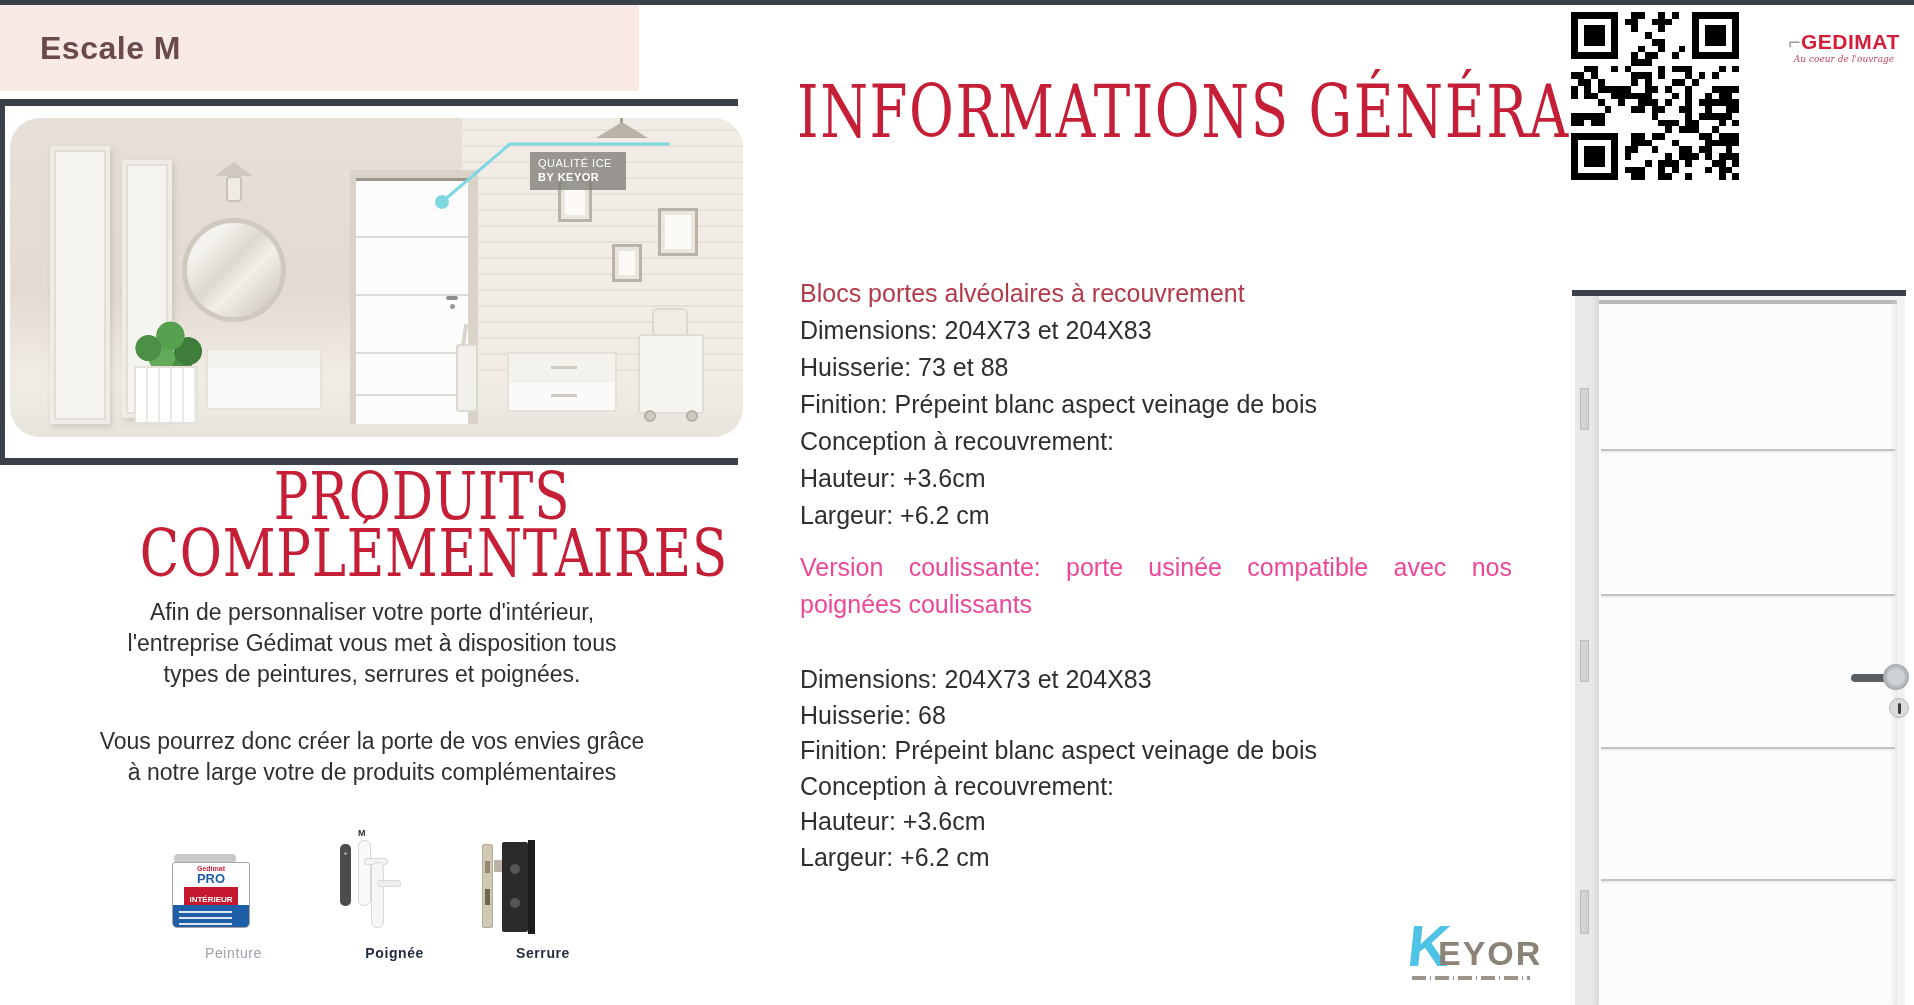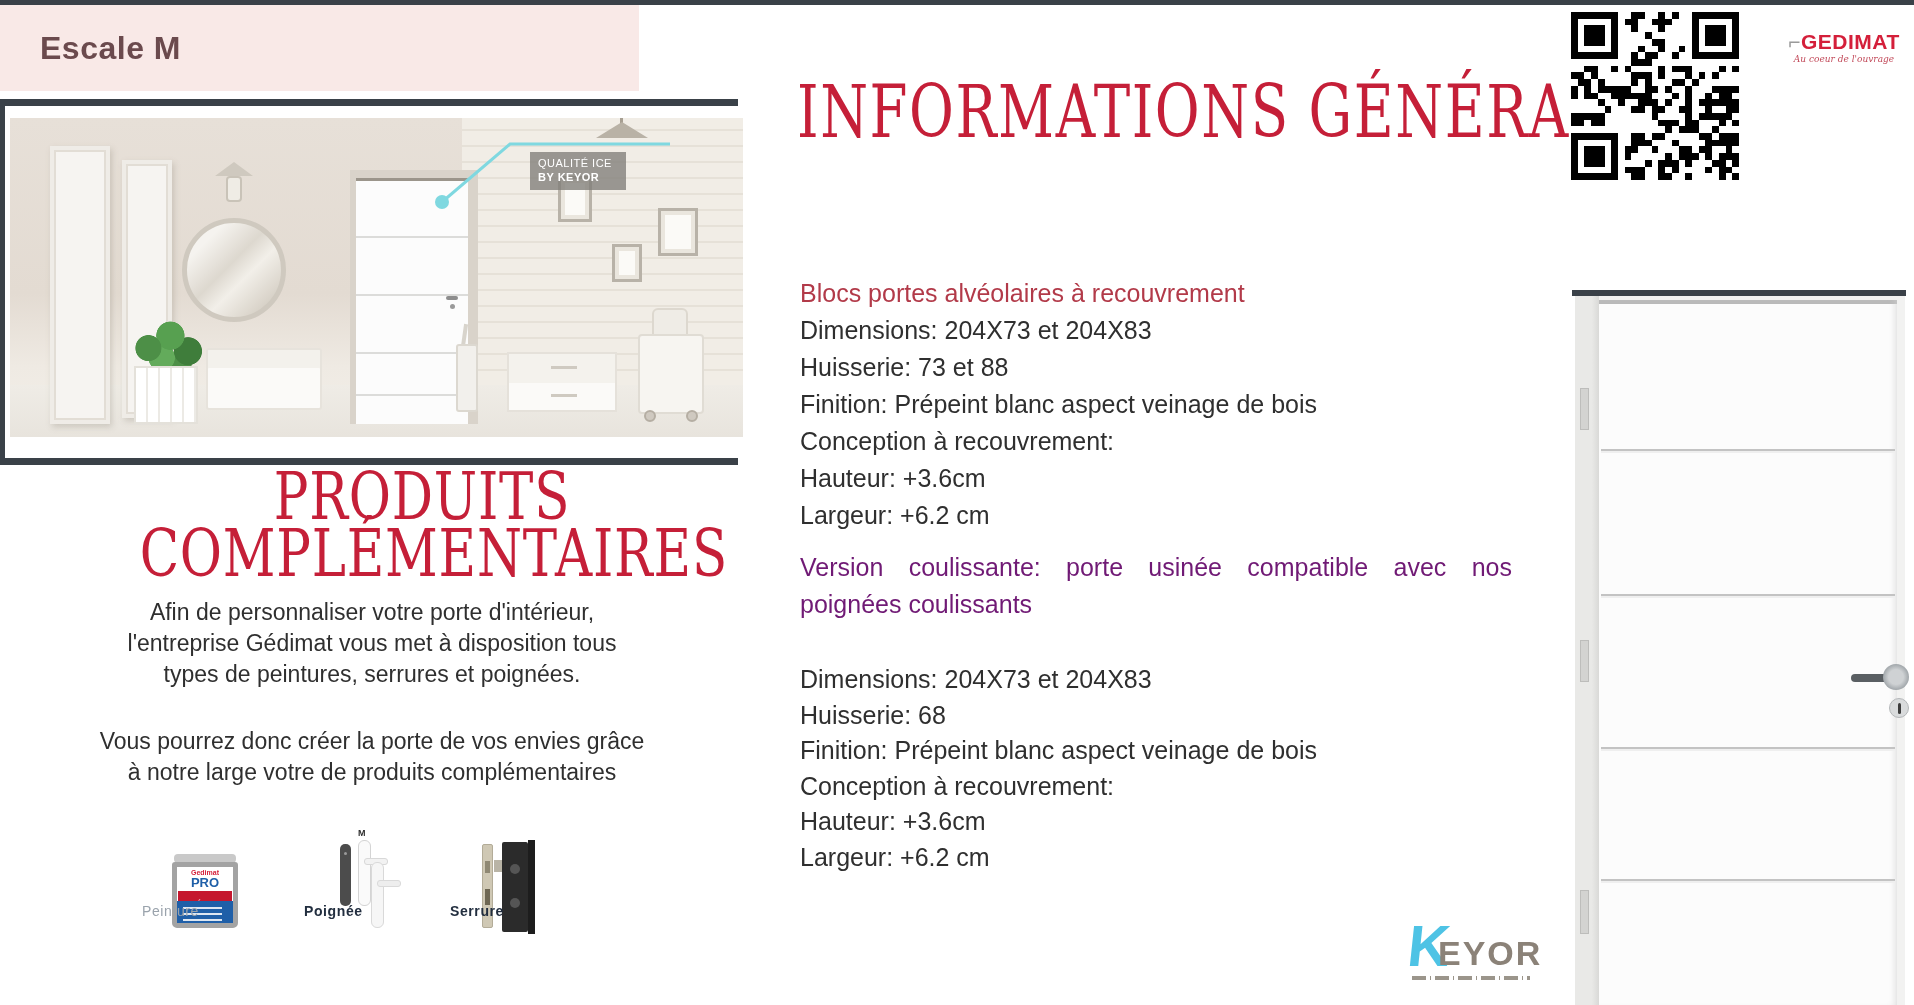--- a/index.html
+++ b/index.html
@@ -18,21 +18,21 @@
 
   
   .pink-band { position:absolute; left:0; top:5px; width:639px; height:86px;
                background:#f9e9e7; display:flex; align-items:center; }
   .escale-title { margin-left:40px; font-size:32px; font-weight:bold;
                   color:#6b4a4d; letter-spacing:.5px; }
 
   
   .photo { position:absolute; left:10px; top:118px; width:733px; height:319px;
            background:linear-gradient(180deg,#e7e0d8 0%, #e3dbd2 55%, #efeae3 78%, #f2efe9 100%);
-           overflow:hidden; }
+           overflow:hidden;border-radius:30px; }
   .photo .floor { position:absolute; left:0; bottom:0; width:100%; height:52px;
                   background:linear-gradient(180deg,#efece6,#e8e4dd); }
   .ph-door { position:absolute; background:#f6f4f1; border:4px solid #efece7;
              box-shadow:inset 0 0 0 2px #e2ddd5, 2px 3px 6px rgba(120,110,95,.25); }
   .ph-door1 { left:40px; top:28px; width:60px; height:278px; }
   .ph-door2 { left:112px; top:42px; width:50px; height:258px; }
   .mirror { position:absolute; left:172px; top:100px; width:104px; height:104px;
             border-radius:50%; border:5px solid #cfc9bf;
             background:linear-gradient(135deg,#f5f3ef 20%,#ddd8cf 45%,#f2efe9 60%,#d8d2c8 85%); }
   .sconce { position:absolute; left:205px; top:44px; width:38px; height:14px;
@@ -89,29 +89,29 @@
   
   .display-serif { font-family:"DejaVu Serif", serif; color:#c51f38; font-weight:400; }
   .left-title { position:absolute; left:60px; top:468px; width:724px; text-align:center;
                 font-size:66px; line-height:57px; letter-spacing:1px;
                 transform:scaleX(.78); transform-origin:50% 0; }
   .para { position:absolute; left:40px; width:664px; text-align:center;
           font-size:23px; line-height:31px; color:#2f2f2f; }
   .para-1 { top:597px; }
   .para-2 { top:726px; }
 
-  .product-label { position:absolute; top:903px; width:120px; text-align:left;
+  .product-label { position:absolute; top:945px; width:120px; text-align:right;
                    font-size:14px; font-weight:bold; letter-spacing:.6px; color:#222e3f; }
   .label-muted { color:#9aa3ac; font-weight:normal; }
 
   
   .paint-can { position:absolute; left:172px; top:854px; width:66px; height:76px; }
   .can-lid { position:absolute; left:2px; top:0; width:62px; height:9px; background:#c9c9c9; border-radius:4px; }
-  .can-body { position:absolute; left:0; top:8px; width:66px; height:66px; background:#ffffff;
-              border:5px solid #a3a3a3; border-radius:3px 3px 5px 5px; overflow:hidden; }
+  .can-body { position:absolute; left:0; top:8px; width:78px; height:66px; background:#ffffff;
+              border:1px solid #a3a3a3; border-radius:3px 3px 5px 5px; overflow:hidden; }
   .can-brand { text-align:center; font-size:7px; color:#d41f3a; font-weight:bold; margin-top:2px; }
   .can-pro { text-align:center; font-size:13px; font-weight:bold; color:#1f5fa8; line-height:13px; }
   .can-int { margin:2px auto 0; width:54px; background:#c5172e; color:#fff; text-align:center;
              font-size:8px; font-weight:bold; padding:8px 0; }
   .can-blue { position:absolute; left:0; bottom:0; width:100%; height:22px; background:#1f5fa8;
       background-image:repeating-linear-gradient(0deg, rgba(255,255,255,.85) 0 2px, transparent 2px 6px);
       background-size:70% 100%; background-repeat:no-repeat; background-position:6px 4px; }
 
   
   .handle-art { position:absolute; left:338px; top:828px; width:52px; height:106px; }
@@ -142,21 +142,21 @@
   
   .info-title { position:absolute; left:797px; top:76px; font-size:72px; line-height:72px;
                 letter-spacing:2px; transform:scaleX(.76); transform-origin:0 0; white-space:nowrap; }
   .spec-block { position:absolute; left:800px; width:715px; color:#2f2f2f; font-size:25px;margin-top:12px; }
   .spec-heading { color:#b23a49; }
   .spec-block-1 { top:263px; }
   .spec-block-1 .spec-heading, .spec-block-1 .spec-line { line-height:37px; height:37px; }
   .spec-block-2 { top:650px; }
   .spec-block-2 .spec-heading, .spec-block-2 .spec-line { line-height:35.5px; height:35.5px; }
   .sliding-note { position:absolute; left:800px; top:549px; width:712px;
-                  font-size:25px; line-height:37px; color:#701a75; }
+                  font-size:25px; line-height:37px; color:#ec4899; }
   .sliding-line1 { text-align:justify; text-align-last:justify; }
 
   
   .keyor { position:absolute; left:1408px; top:920px; width:130px; height:66px; }
   .keyor-k { position:absolute; left:0; top:0; font-size:58px; line-height:52px; font-weight:bold;
              color:#4ec3e5; font-family:"Liberation Sans",sans-serif; transform:skewX(-6deg); }
   .keyor-rest { position:absolute; left:30px; top:16px; font-size:34px; line-height:34px; font-weight:bold;
                 color:#8b8278; letter-spacing:2px; }
   .keyor-tagline { position:absolute; left:4px; top:56px; width:118px; height:4px;
       background:repeating-linear-gradient(90deg,#9b958b 0 14px, transparent 14px 18px, #9b958b 18px 19px, transparent 19px 23px); }

